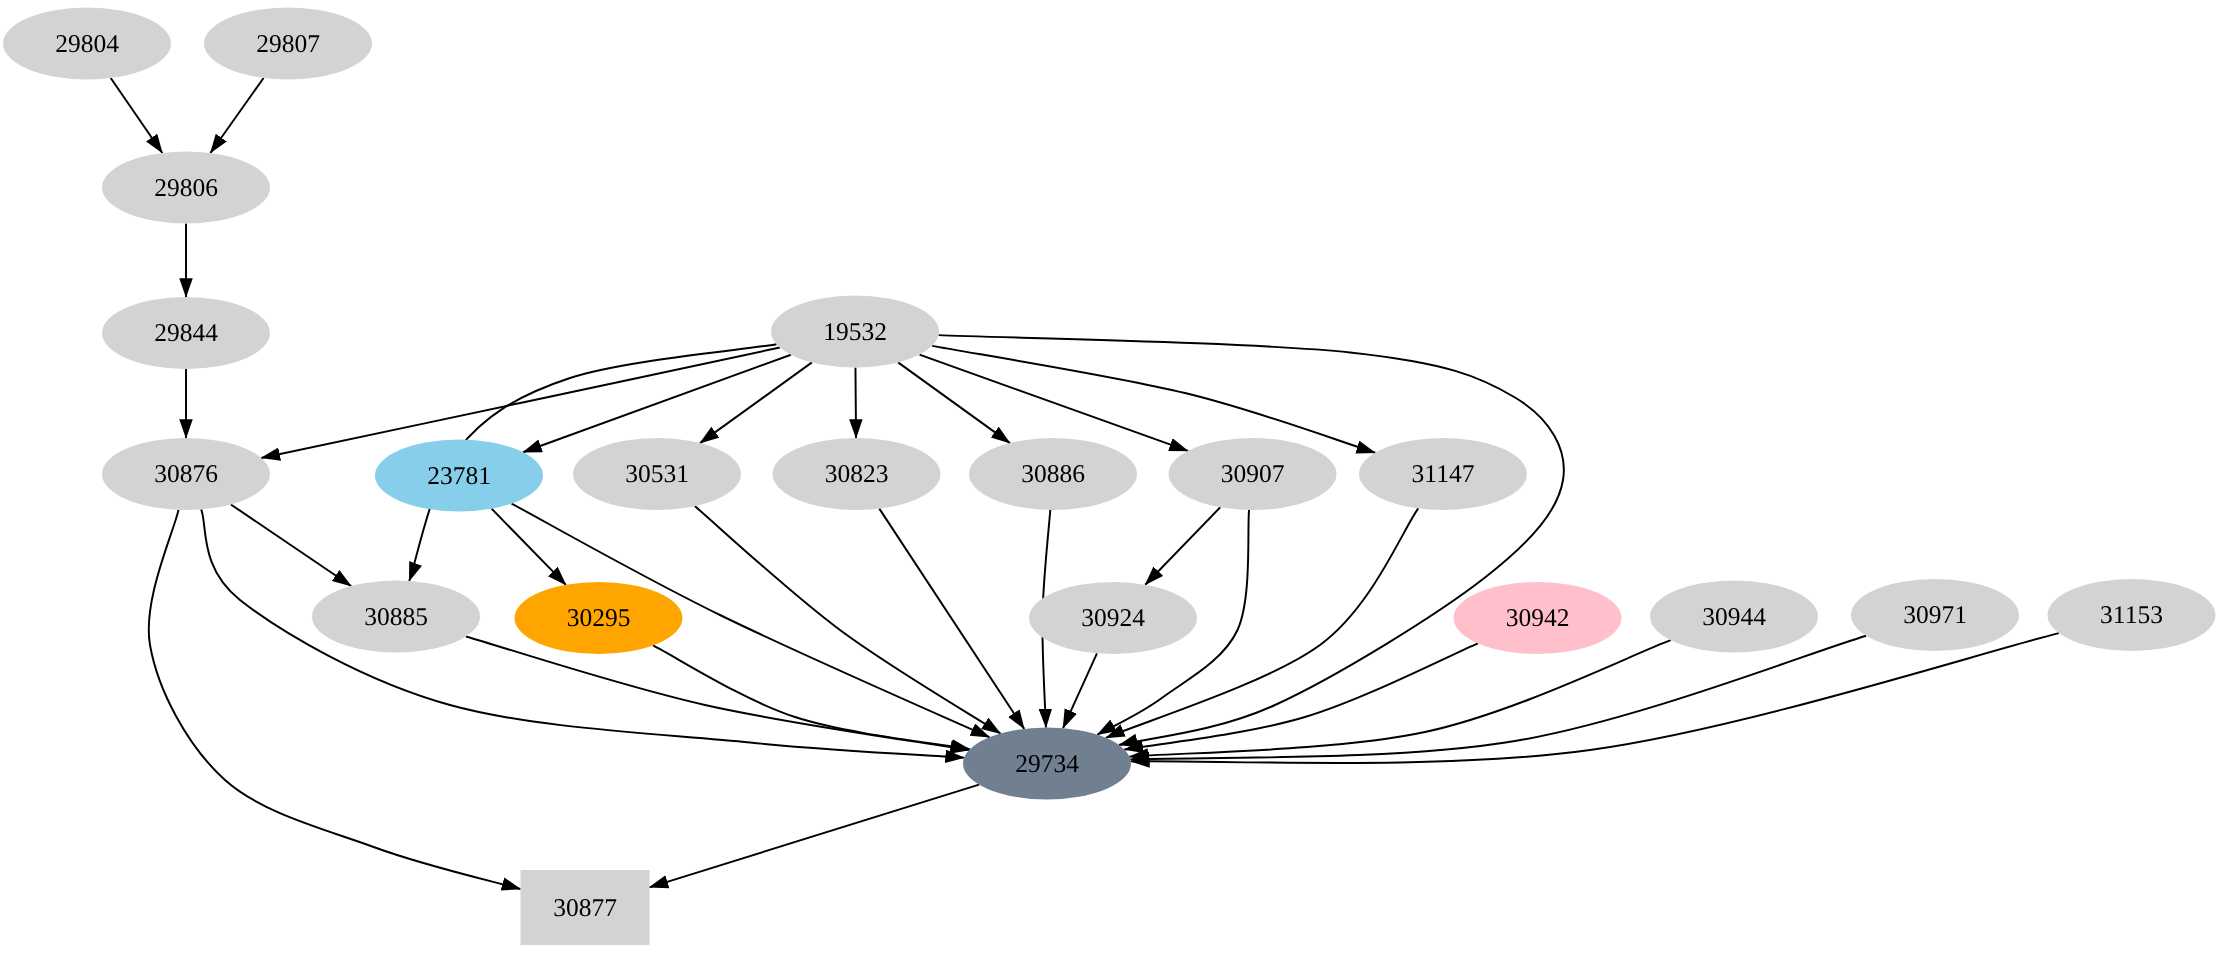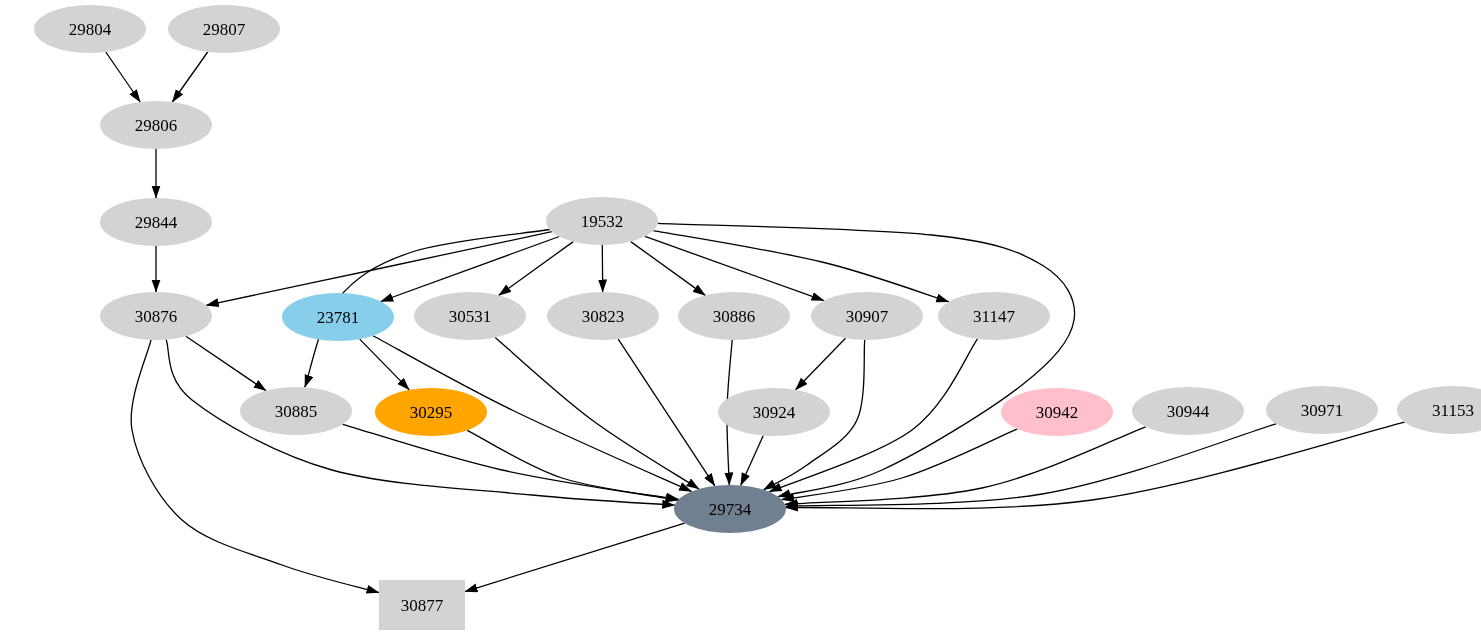--- a/index.html
+++ b/index.html
@@ -8,21 +8,20 @@
     background: #ffffff;
     width: 1481px;
     height: 635px;
     overflow: hidden;
   }
   .canvas-wrap {
     position: relative;
     width: 1317px;
     height: 635px;
     background: #ffffff;
-    padding-left: 32px;
   }
   svg.graph {
     display: block;
     width: 1481px;
     height: 635px;
     font-family: "Liberation Serif", "DejaVu Serif", serif;
   }
   .edge-path {
     fill: none;
     stroke-width: 1.3px;

